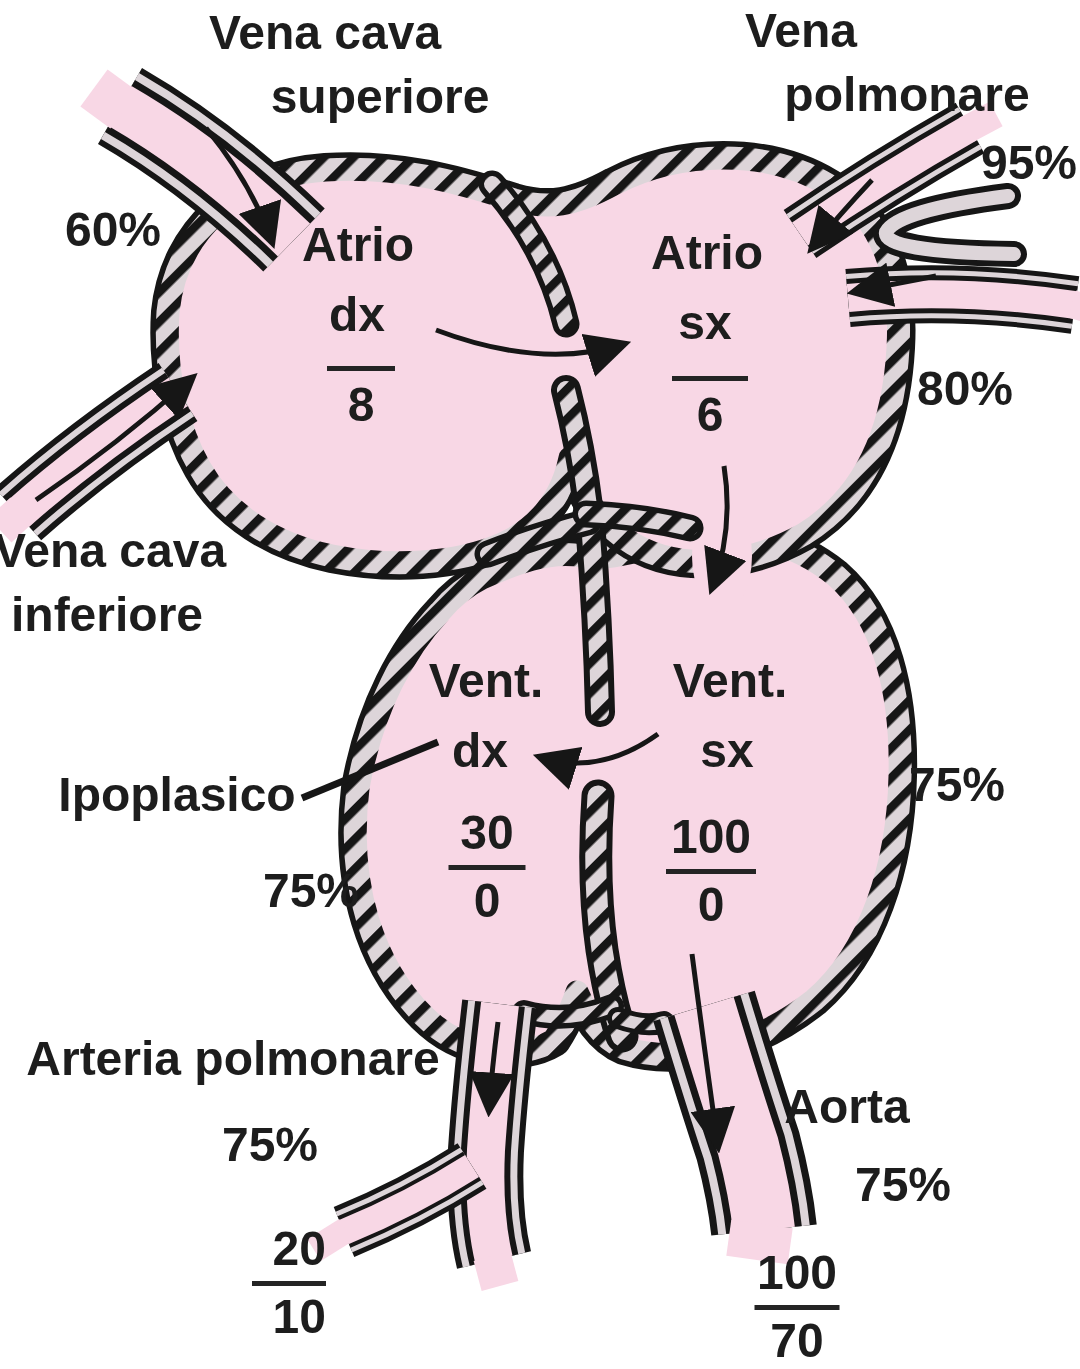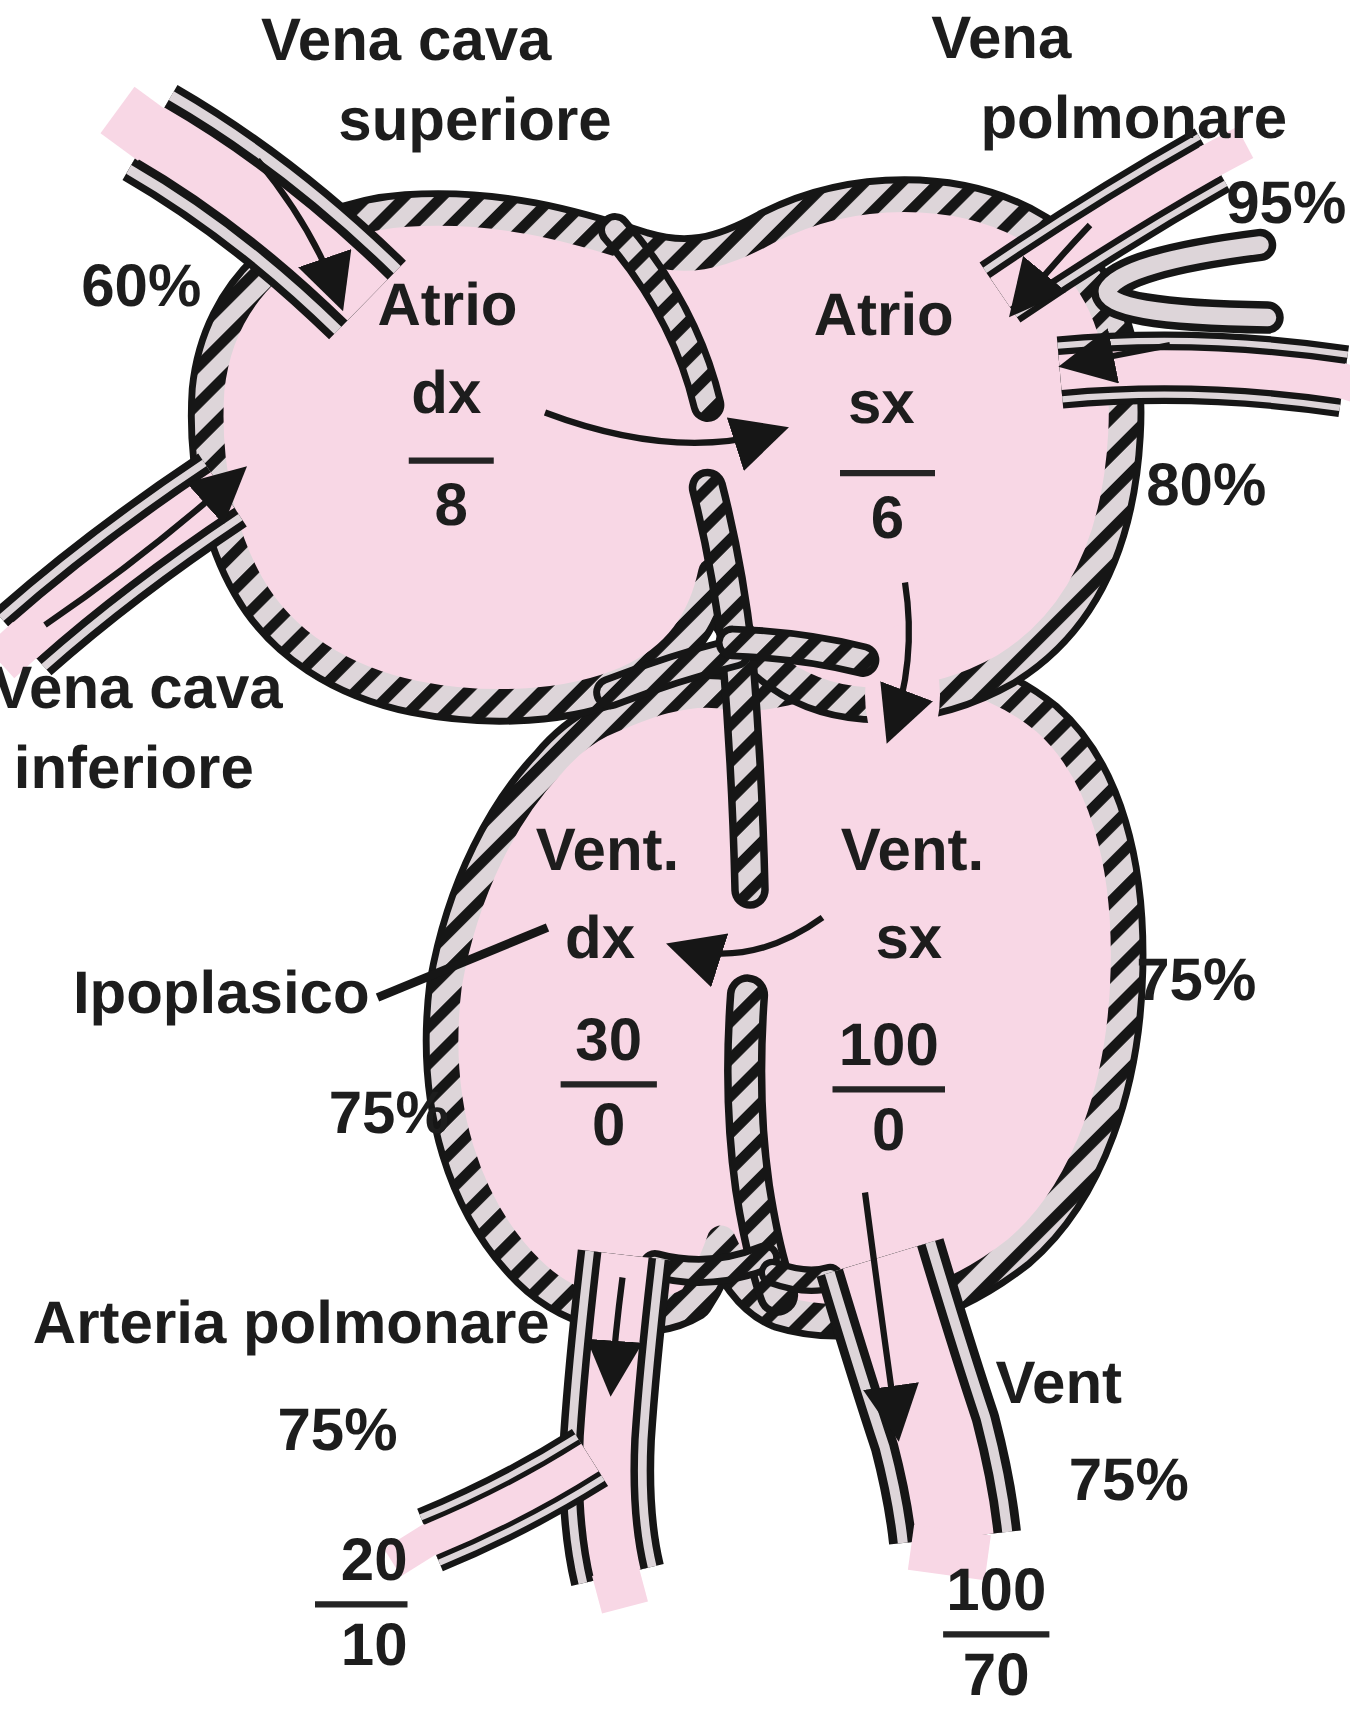--- a/index.html
+++ b/index.html
@@ -184,21 +184,21 @@
 <div class="lbl" style="left:311px;top:866px;">75%</div>
 
 <div class="lbl" style="left:233px;top:1034px;">Arteria polmonare</div>
 <div class="lbl" style="left:270px;top:1120px;">75%</div>
 <div class="frac" style="left:289px;top:1224px;align-items:flex-end;">
   <div>20</div>
   <div class="bar" style="width:74px;"></div>
   <div>10</div>
 </div>
 
-<div class="lbl" style="left:847px;top:1082px;">Vent</div>
+<div class="lbl" style="left:847px;top:1082px;">Aorta</div>
 <div class="lbl" style="left:903px;top:1160px;">75%</div>
 <div class="frac" style="left:797px;top:1248px;">
   <div>100</div>
   <div class="bar" style="width:85px;"></div>
   <div>70</div>
 </div>
 
 </div>
 
 </body></html>

